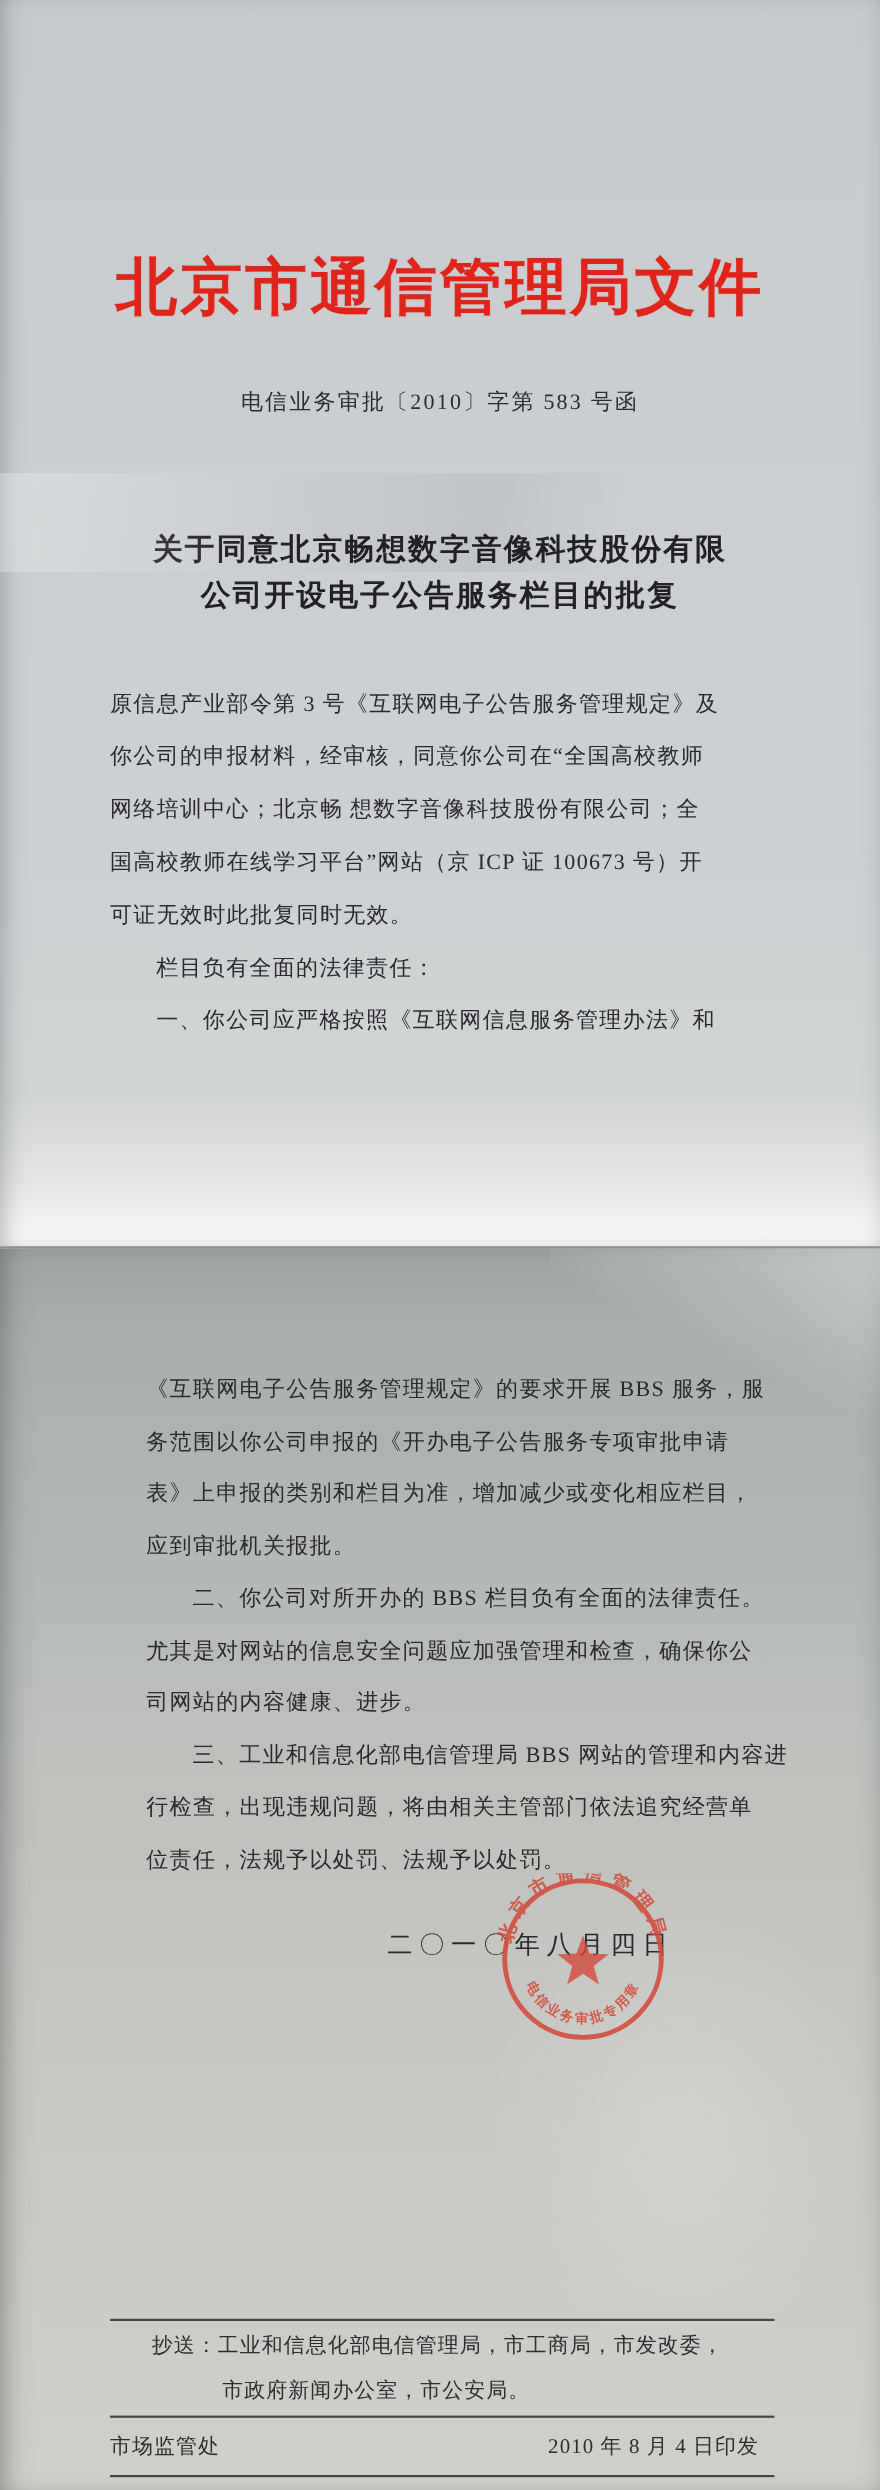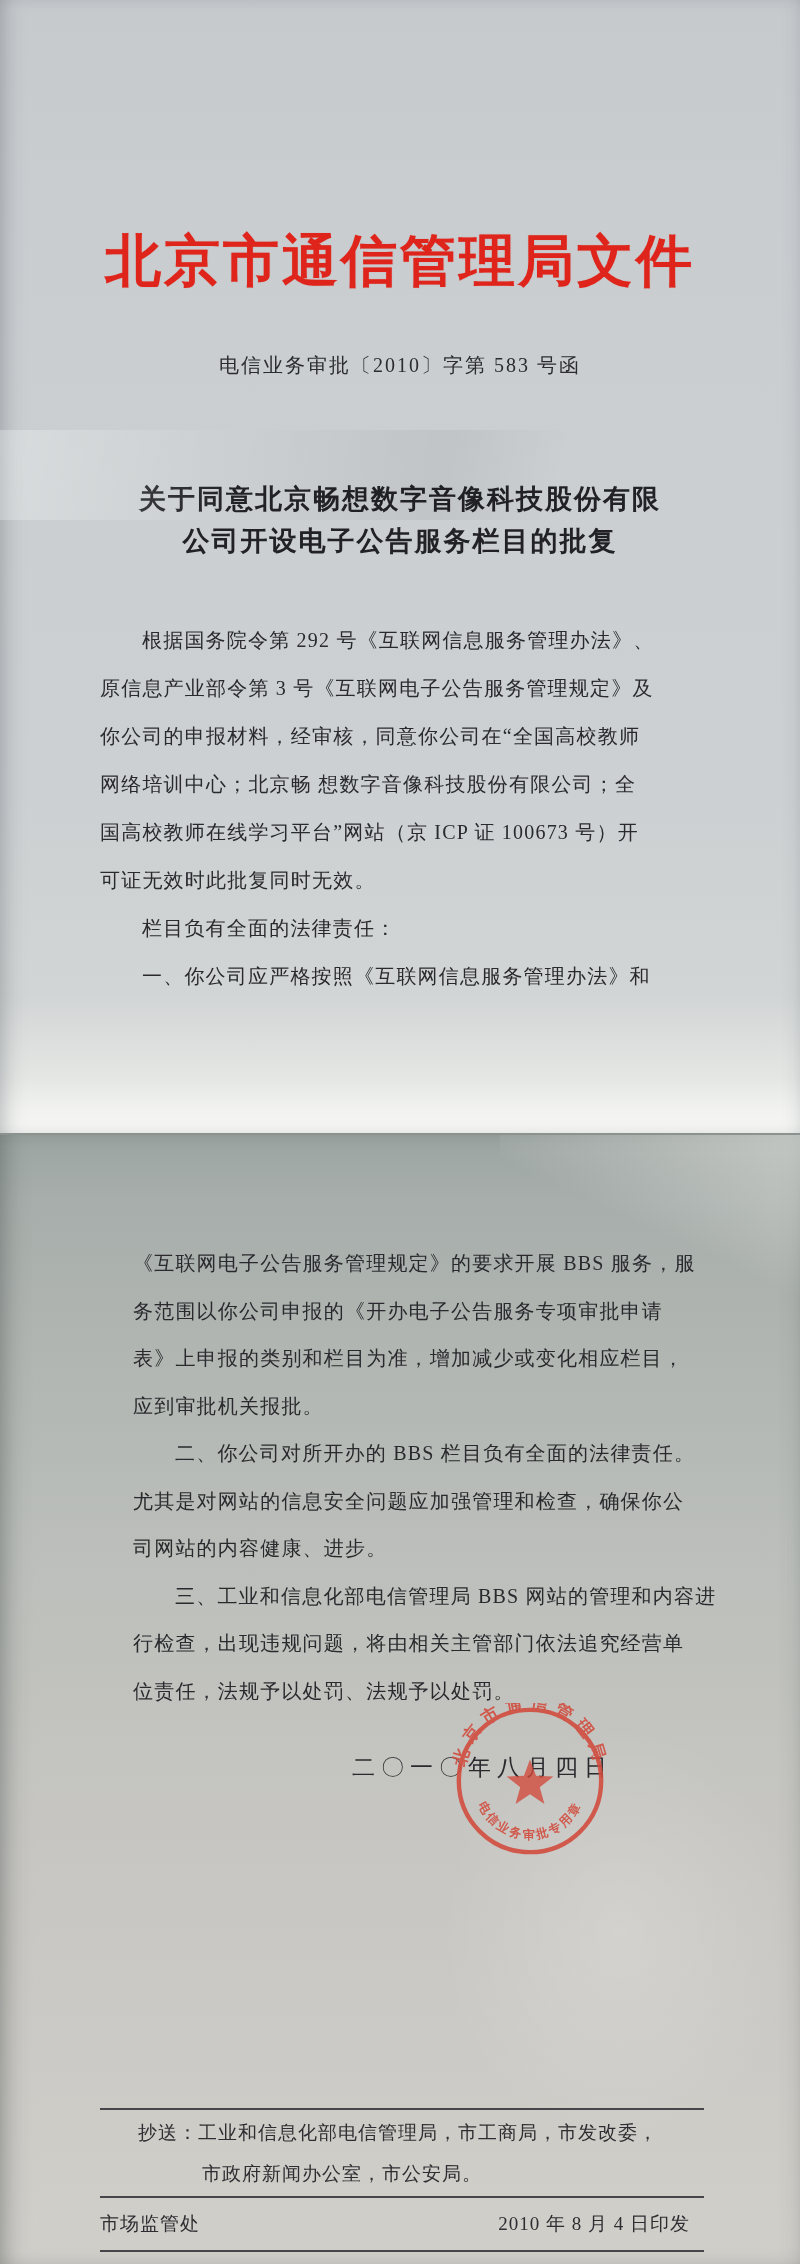--- a/index.html
+++ b/index.html
@@ -96,21 +96,20 @@
     <div class="org-title">北京市通信管理局文件</div>
 
     <div class="doc-number">电信业务审批〔2010〕字第 583 号函</div>
 
     <div class="subject">
       <div>关于同意北京畅想数字音像科技股份有限</div>
       <div>公司开设电子公告服务栏目的批复</div>
     </div>
 
     <div class="body-block p1-body">
-      <div class="line indent">根据国务院令第 292 号《互联网信息服务管理办法》、</div>
       <div class="line">原信息产业部令第 3 号《互联网电子公告服务管理规定》及</div>
       <div class="line">你公司的申报材料，经审核，同意你公司在“全国高校教师</div>
       <div class="line">网络培训中心；北京畅 想数字音像科技股份有限公司；全</div>
       <div class="line">国高校教师在线学习平台”网站（京 ICP 证 100673 号）开</div>
       <div class="line">可证无效时此批复同时无效。</div>
       <div class="line indent">栏目负有全面的法律责任：</div>
       <div class="line indent">一、你公司应严格按照《互联网信息服务管理办法》和</div>
     </div>
   </div>
 

